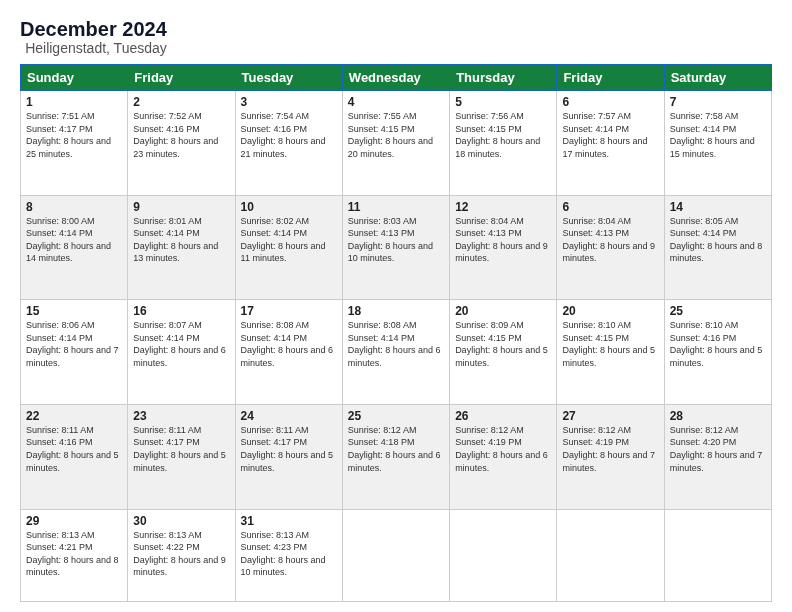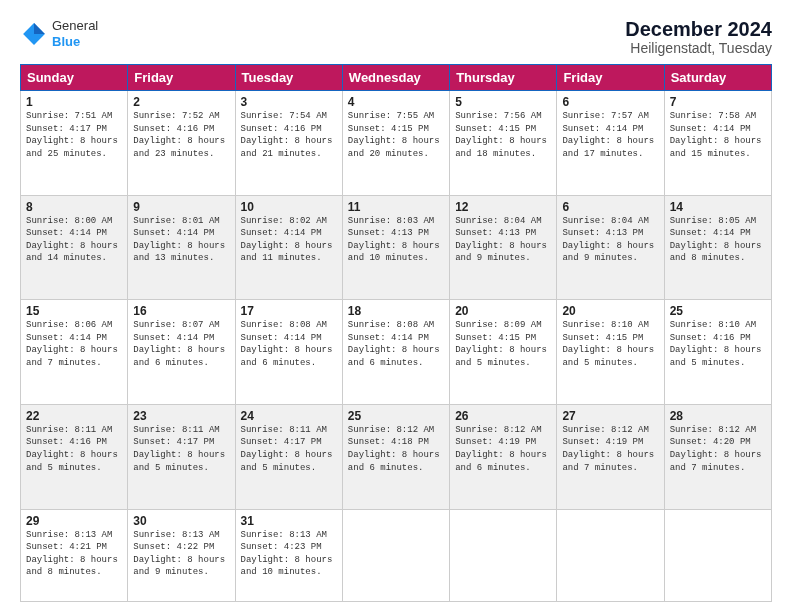--- a/index.html
+++ b/index.html
@@ -51,21 +51,21 @@
     .location {
       font-size: 14px;
       color: #555;
     }
     .calendar {
       width: 100%;
       border-collapse: collapse;
       flex: 1;
     }
     .calendar th {
-      background: #be185d;
+      background: #15803d;
       color: #fff;
       text-align: left;
       padding: 5px 6px;
       font-size: 13px;
       font-weight: bold;
       border: 1px solid #1565C0;
     }
     .calendar td {
       border: 1px solid #ccc;
       vertical-align: top;
@@ -84,44 +84,33 @@
       font-size: 12px;
       font-weight: bold;
       color: #222;
       display: block;
       margin-bottom: 1px;
     }
     .day-info {
       font-size: 9px;
       color: #333;
       line-height: 1.4;
-      font-family: Liberation Mono, monospace;
     }
     .empty-cell {
       background: #f5f5f5;
     }
     .row-shaded td {
       background: #f0f0f0;
     }
   </style>
 </head>
 <body>
 
 <div class="page">
   <div class="header">
-    <div class="logo">
-      <svg class="logo-icon" viewBox="0 0 36 36">
-        <polygon points="18,4 32,18 18,32 4,18" fill="#2196F3"></polygon>
-        <polygon points="18,4 32,18 18,18" fill="#1565C0"></polygon>
-      </svg>
-      <div class="logo-text">
-        <span class="general">General</span>
-        <span class="blue">Blue</span>
-      </div>
-    </div>
     <div class="title-block">
       <div class="month-title">December 2024</div>
       <div class="location">Heiligenstadt, Tuesday</div>
     </div>
   </div>
 
   <table class="calendar">
     <thead>
       <tr>
         <th>Sunday</th>

